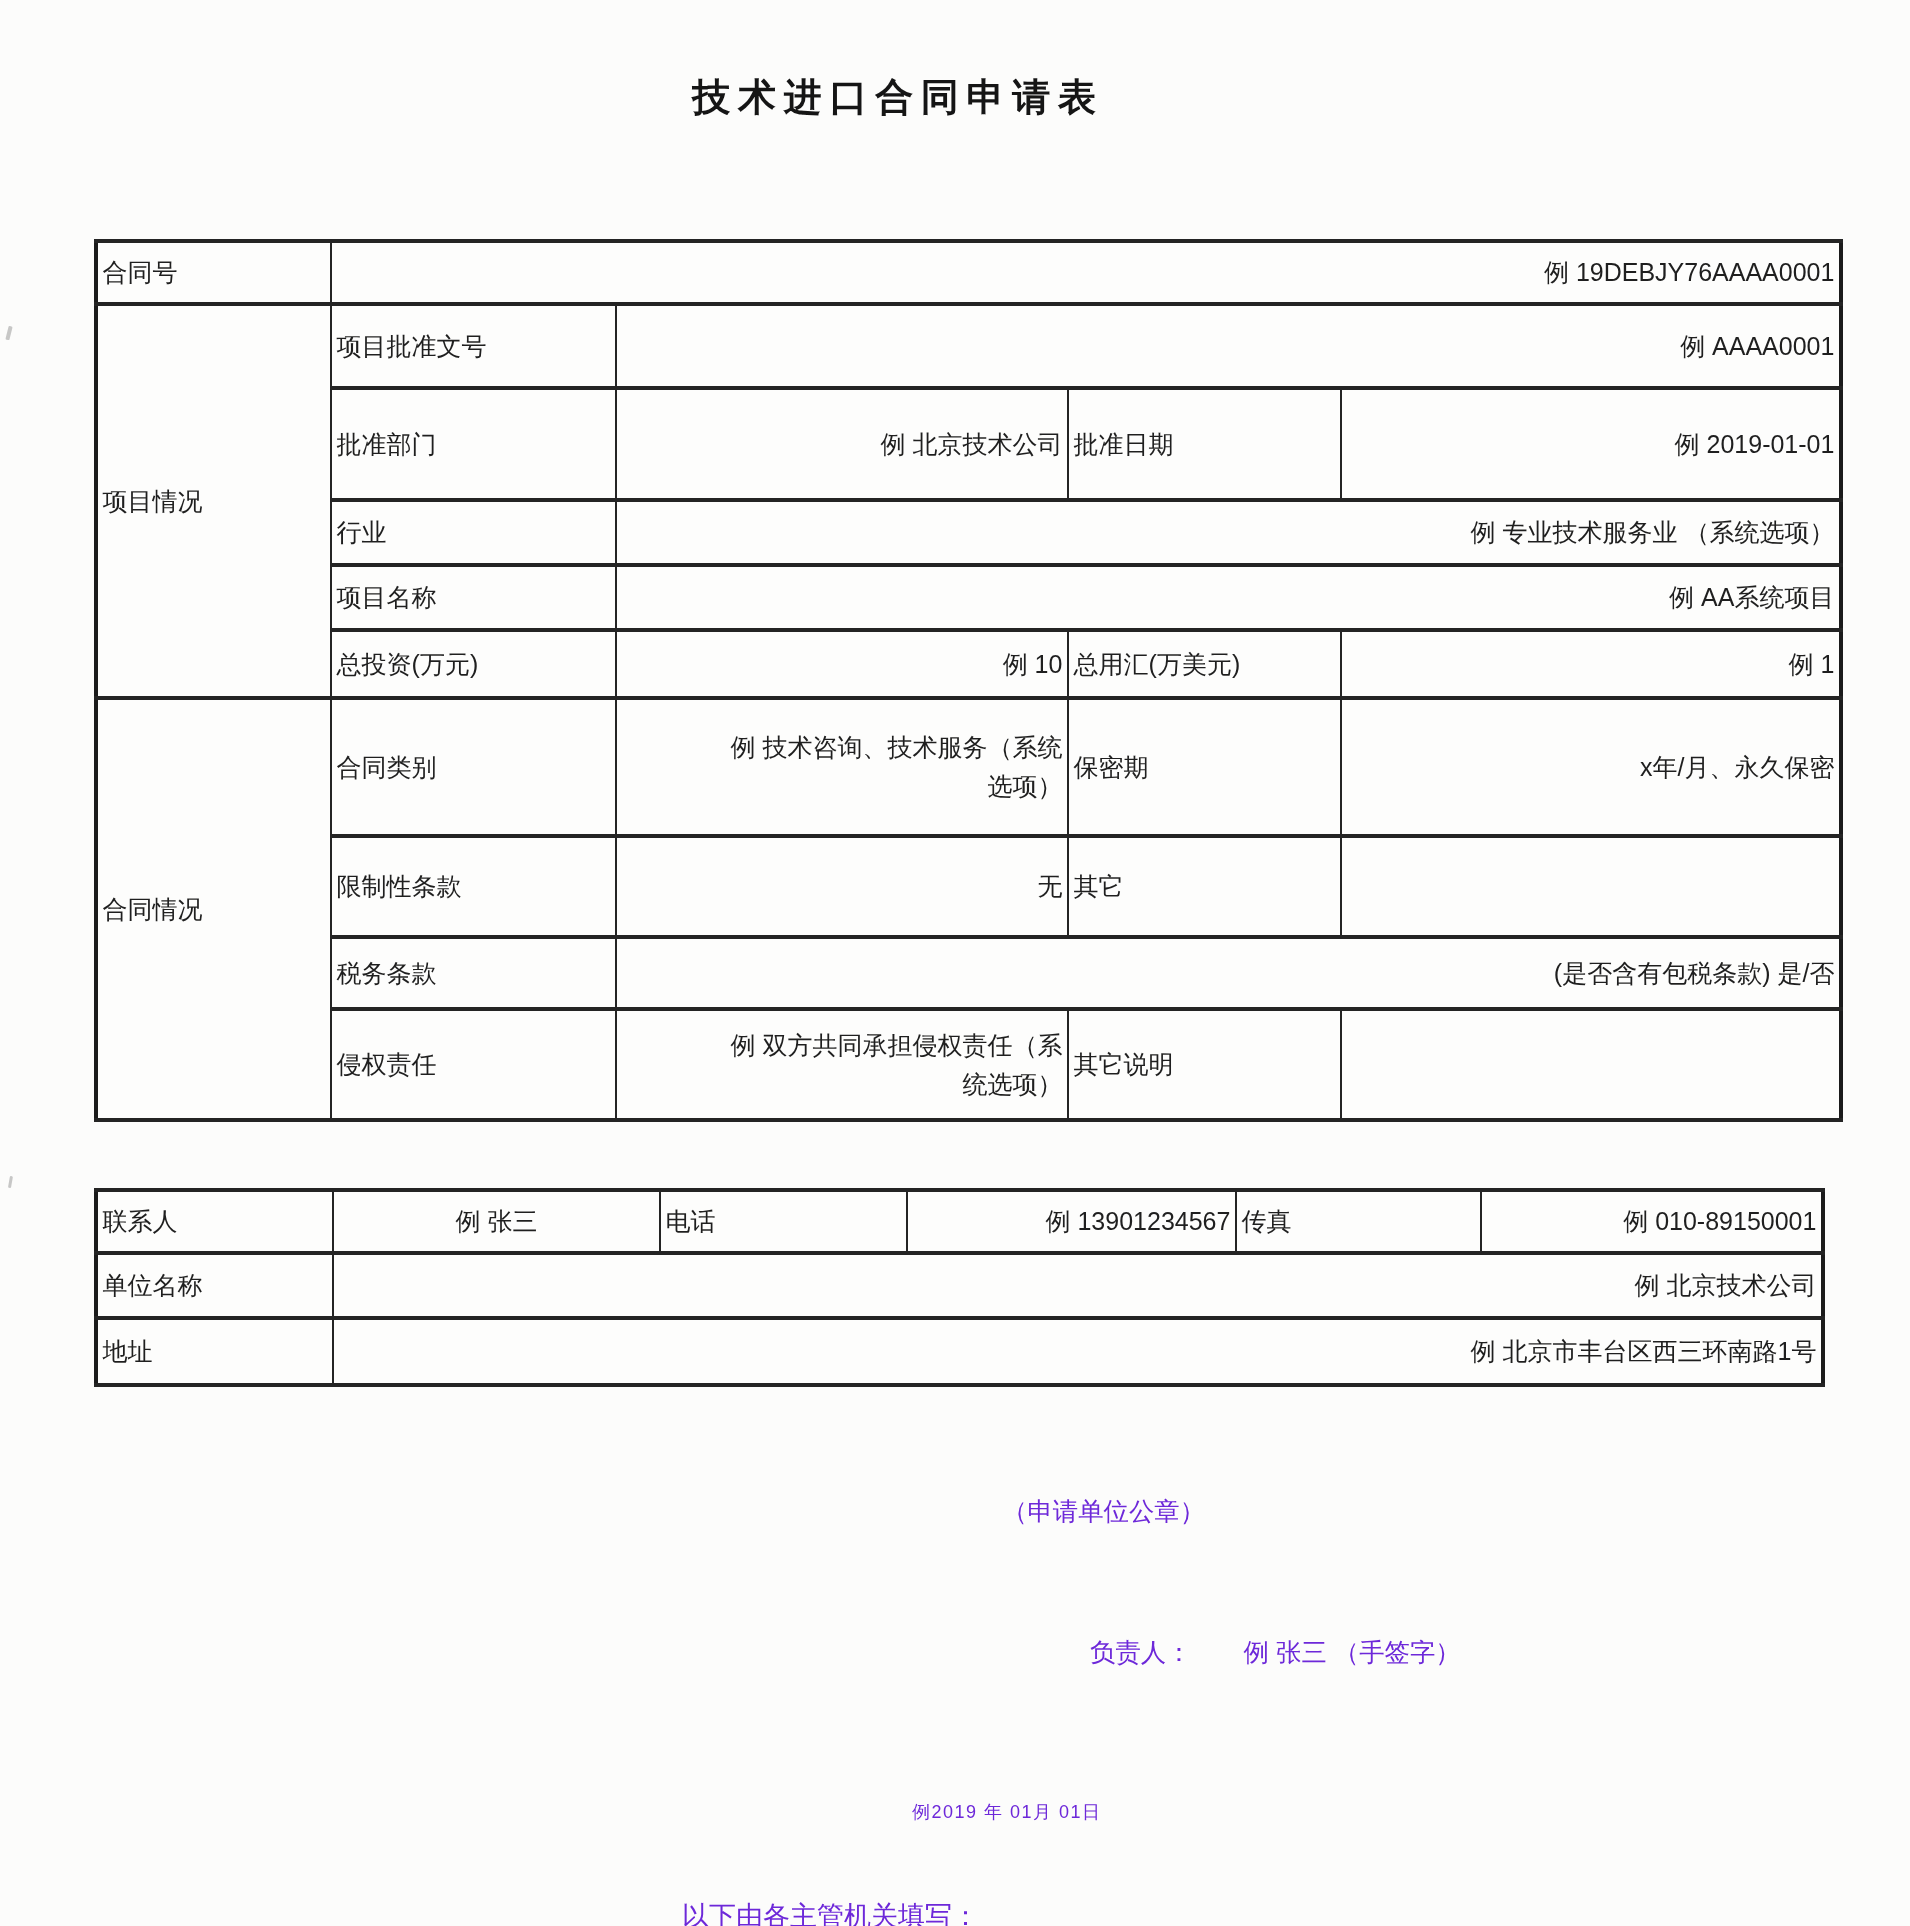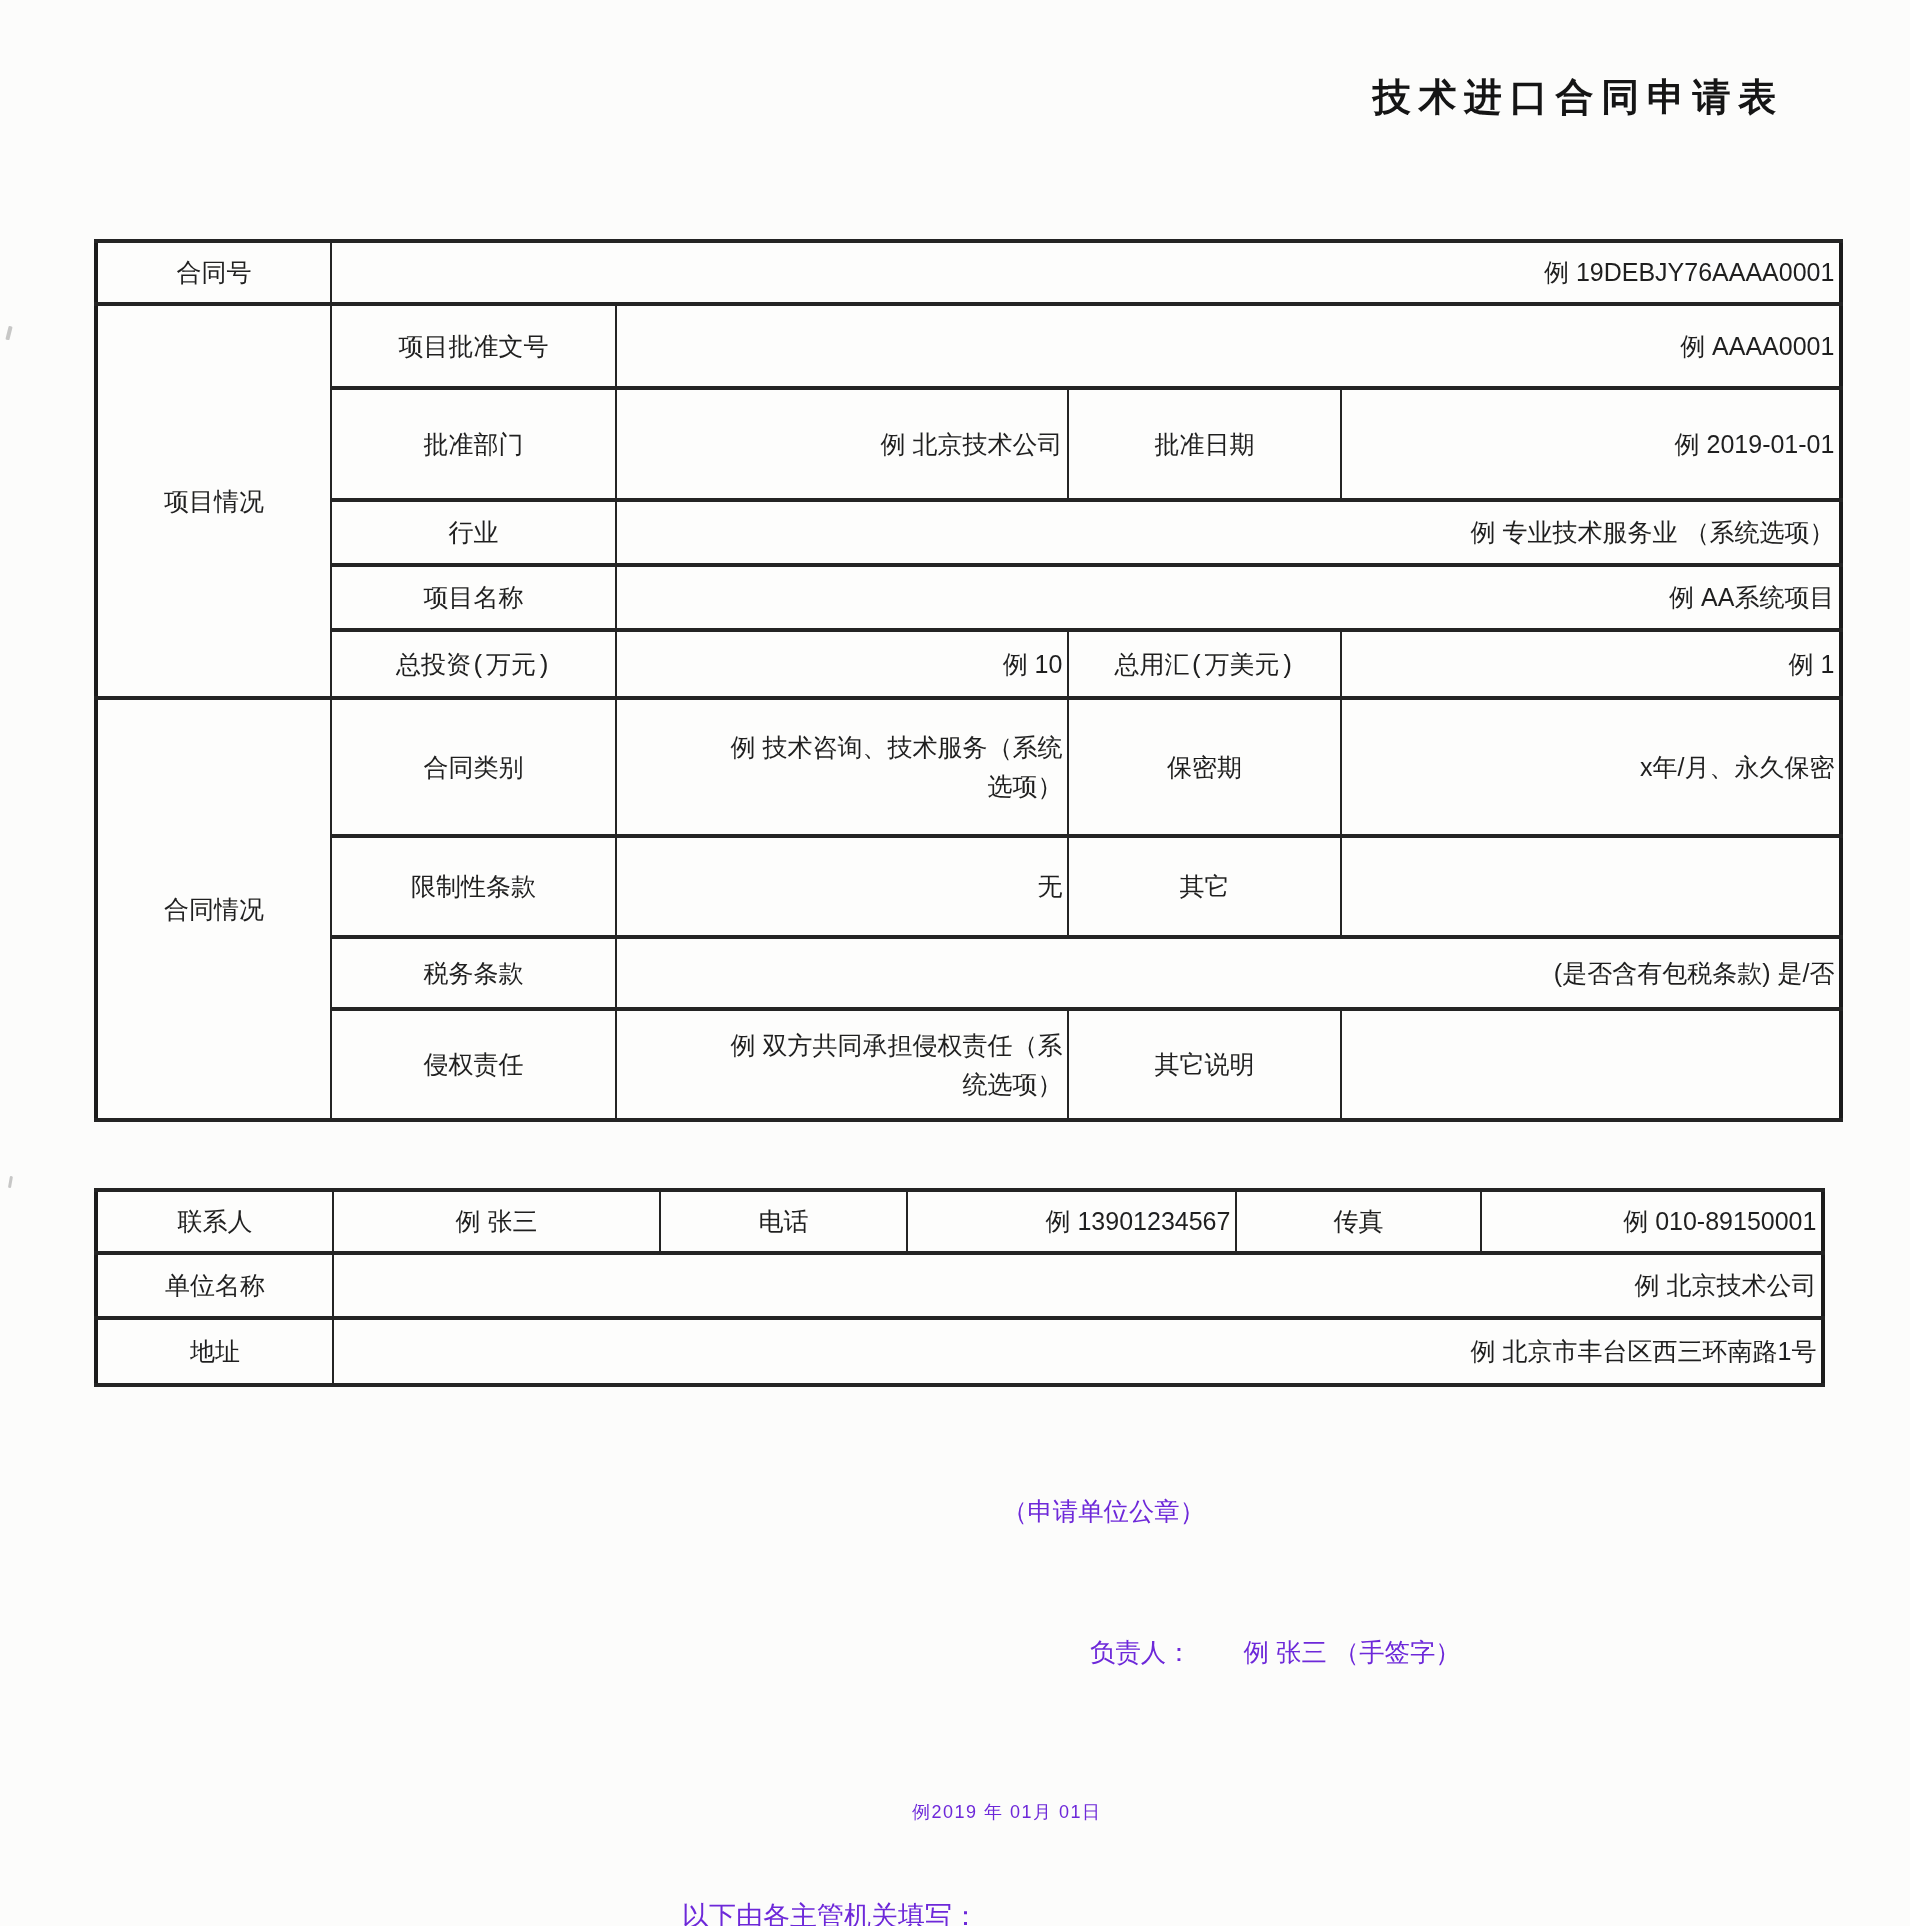--- a/index.html
+++ b/index.html
@@ -10,21 +10,21 @@
     color:#1c1c1c;
   }
   .page{
     position:relative;
     width:1911px;height:2700px;
     background:#fcfcfb;
     overflow:hidden;
   }
   .title{
     position:absolute; top:72px; left:0; right:127px;
-    text-align:right;
+    text-align:center;
     font-size:38px; font-weight:700;
     letter-spacing:7.7px;
     color:#151515;
     padding-left:12px;
   }
   table{
     border-collapse:collapse;
     table-layout:fixed;
     position:absolute;
     background:#fdfdfc;
@@ -33,21 +33,21 @@
     border:2.7px solid #242424;
     border-top-width:4.6px;
     border-bottom-width:4.6px;
     vertical-align:middle;
     font-size:25px;
     color:#1f1f1f;
     padding:0 4.6px;
     overflow:hidden;
   }
   table{ border:4.6px solid #1b1b1b; }
-  td.lab{ text-align:center;font-family:Liberation Mono, monospace; }
+  td.lab{ text-align:left; }
   td.val{ text-align:right; padding-left:24px; }
   td.val-center{ text-align:center; }
   .prewrap{ white-space:pre-line; line-height:1.55; }
   #main-table{ top:239px; left:94px; width:1745px; }
   #contact-table{ top:1188px; left:94px; width:1727px; }
   .free-text{ position:absolute; font-size:25.4px; color:#6d28d9; white-space:nowrap; }
   #seal-note{ top:1495px; left:1002px; }
   #manager-line{ top:1636px; left:1090px; }
   #manager-line .gap1{ display:inline-block; margin-left:52px; }
   #manager-line .gap2{ display:inline-block; margin-left:7px; }

